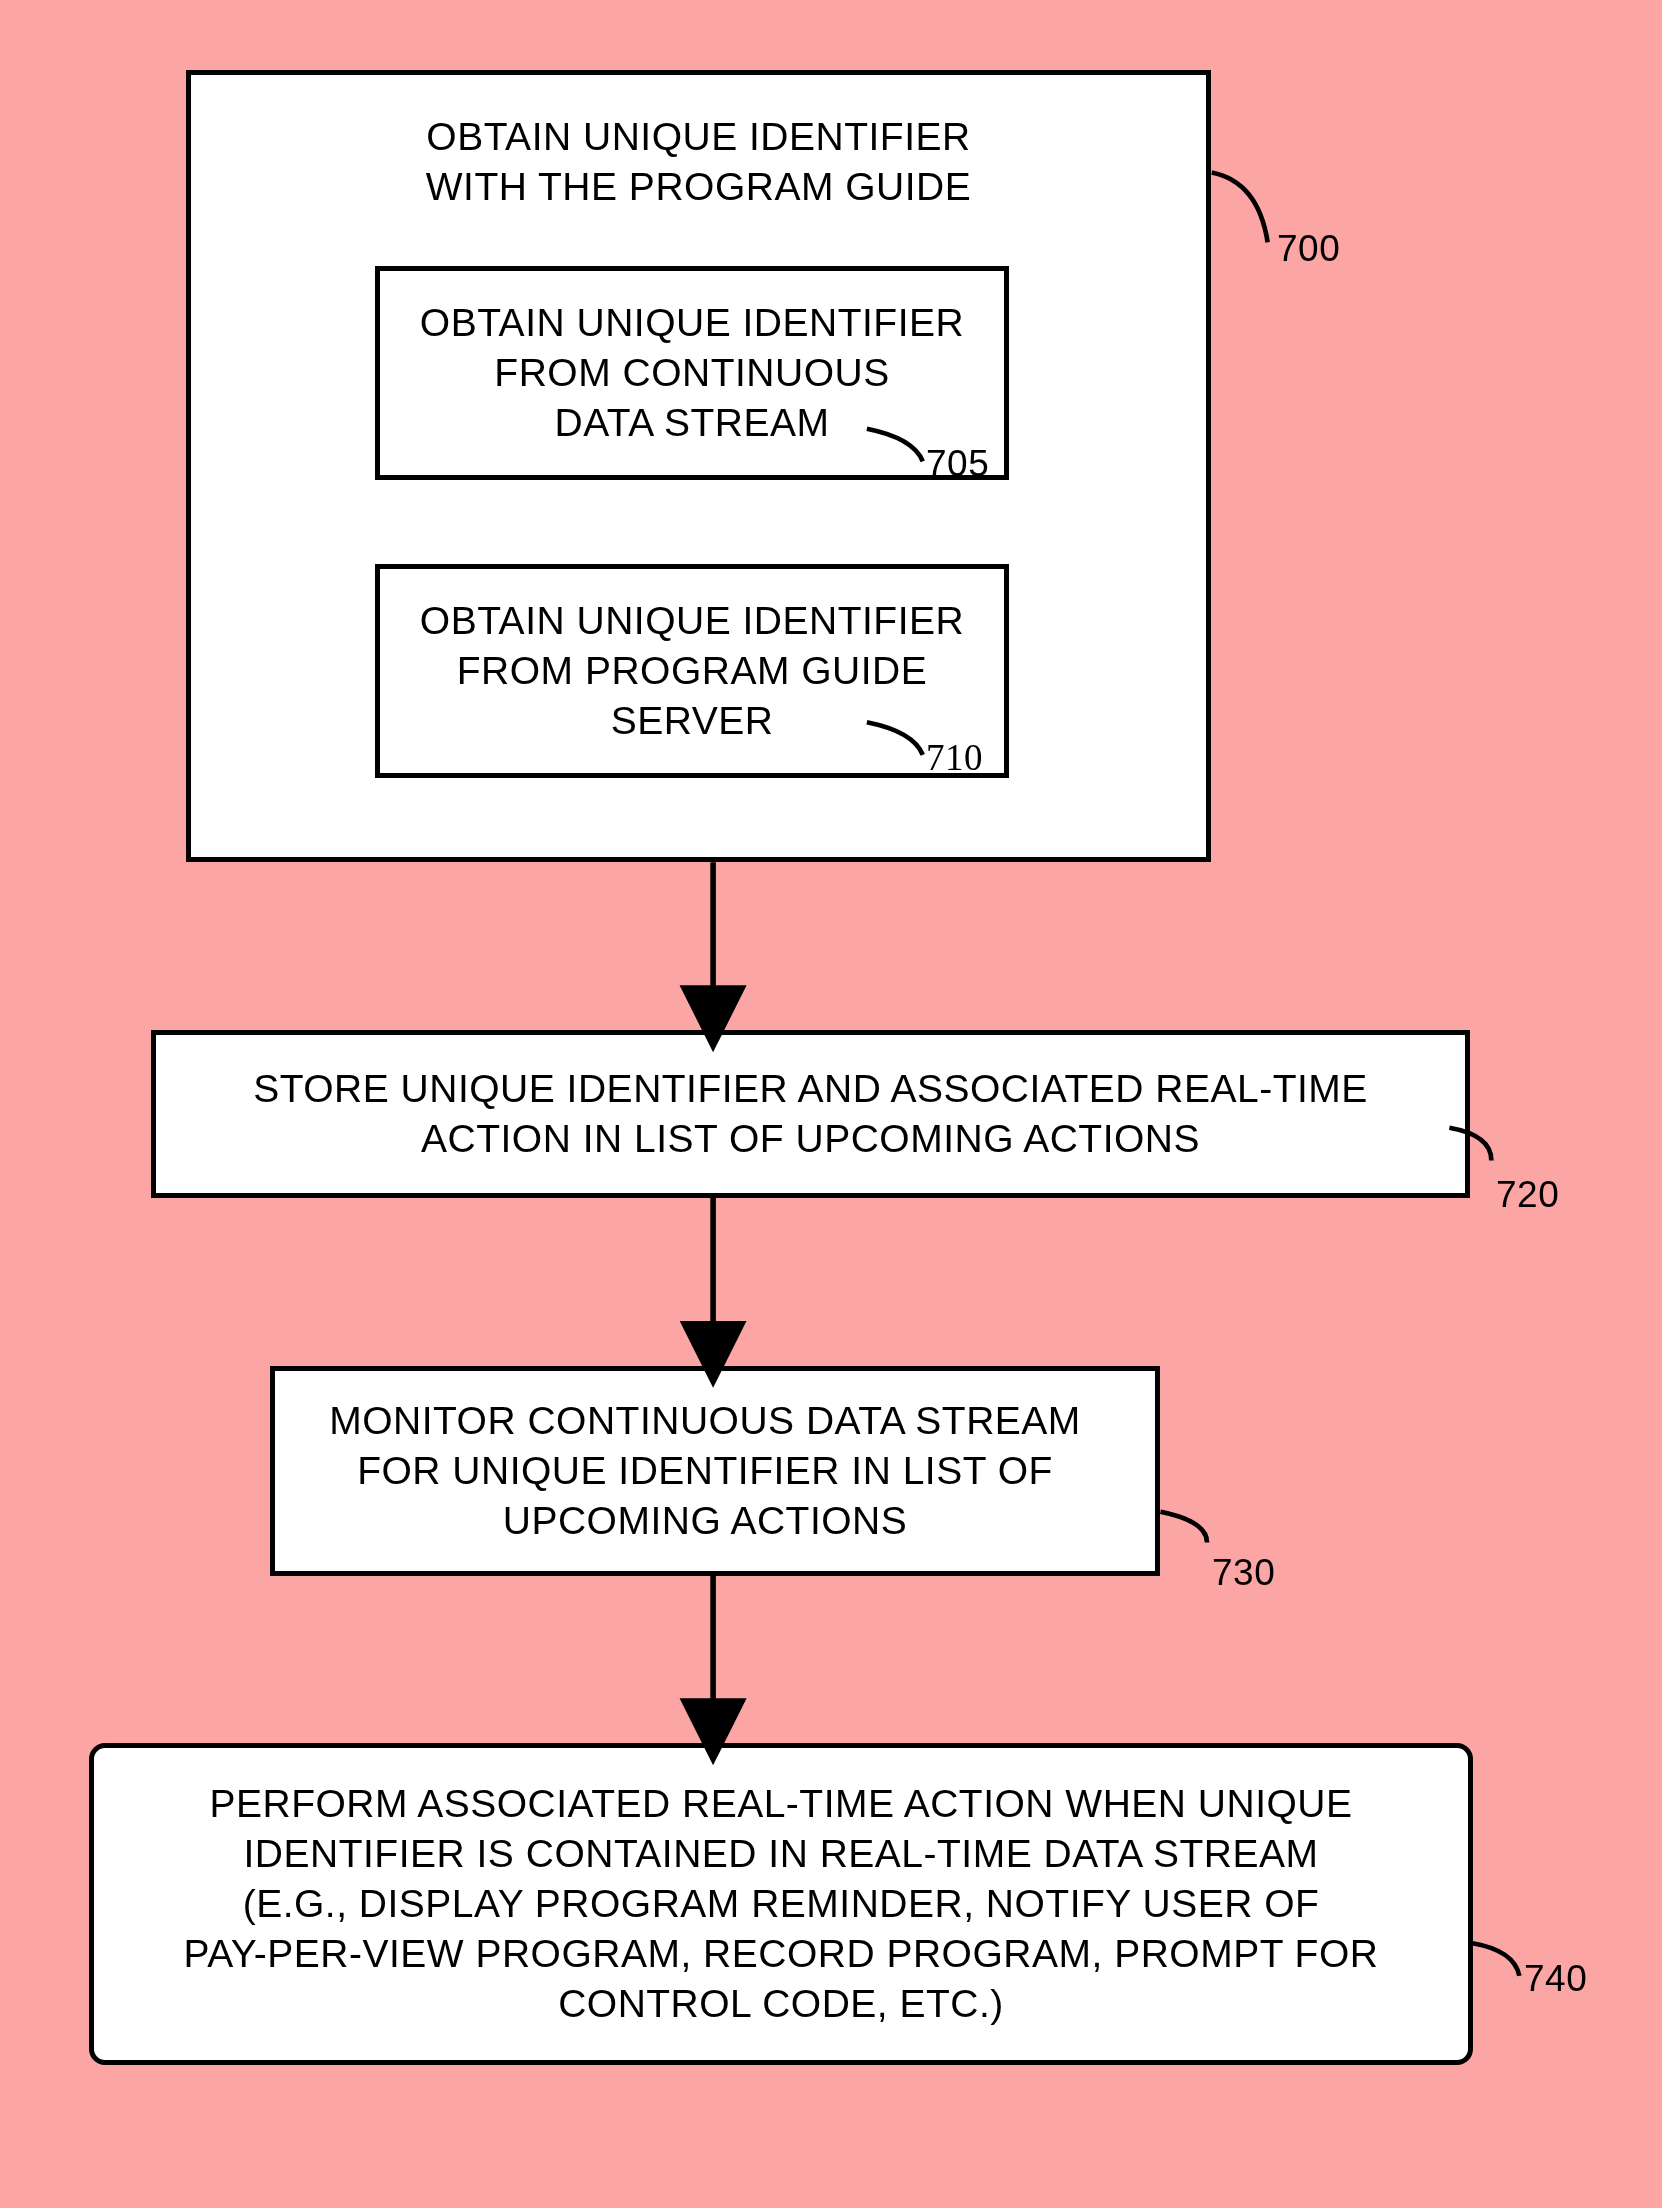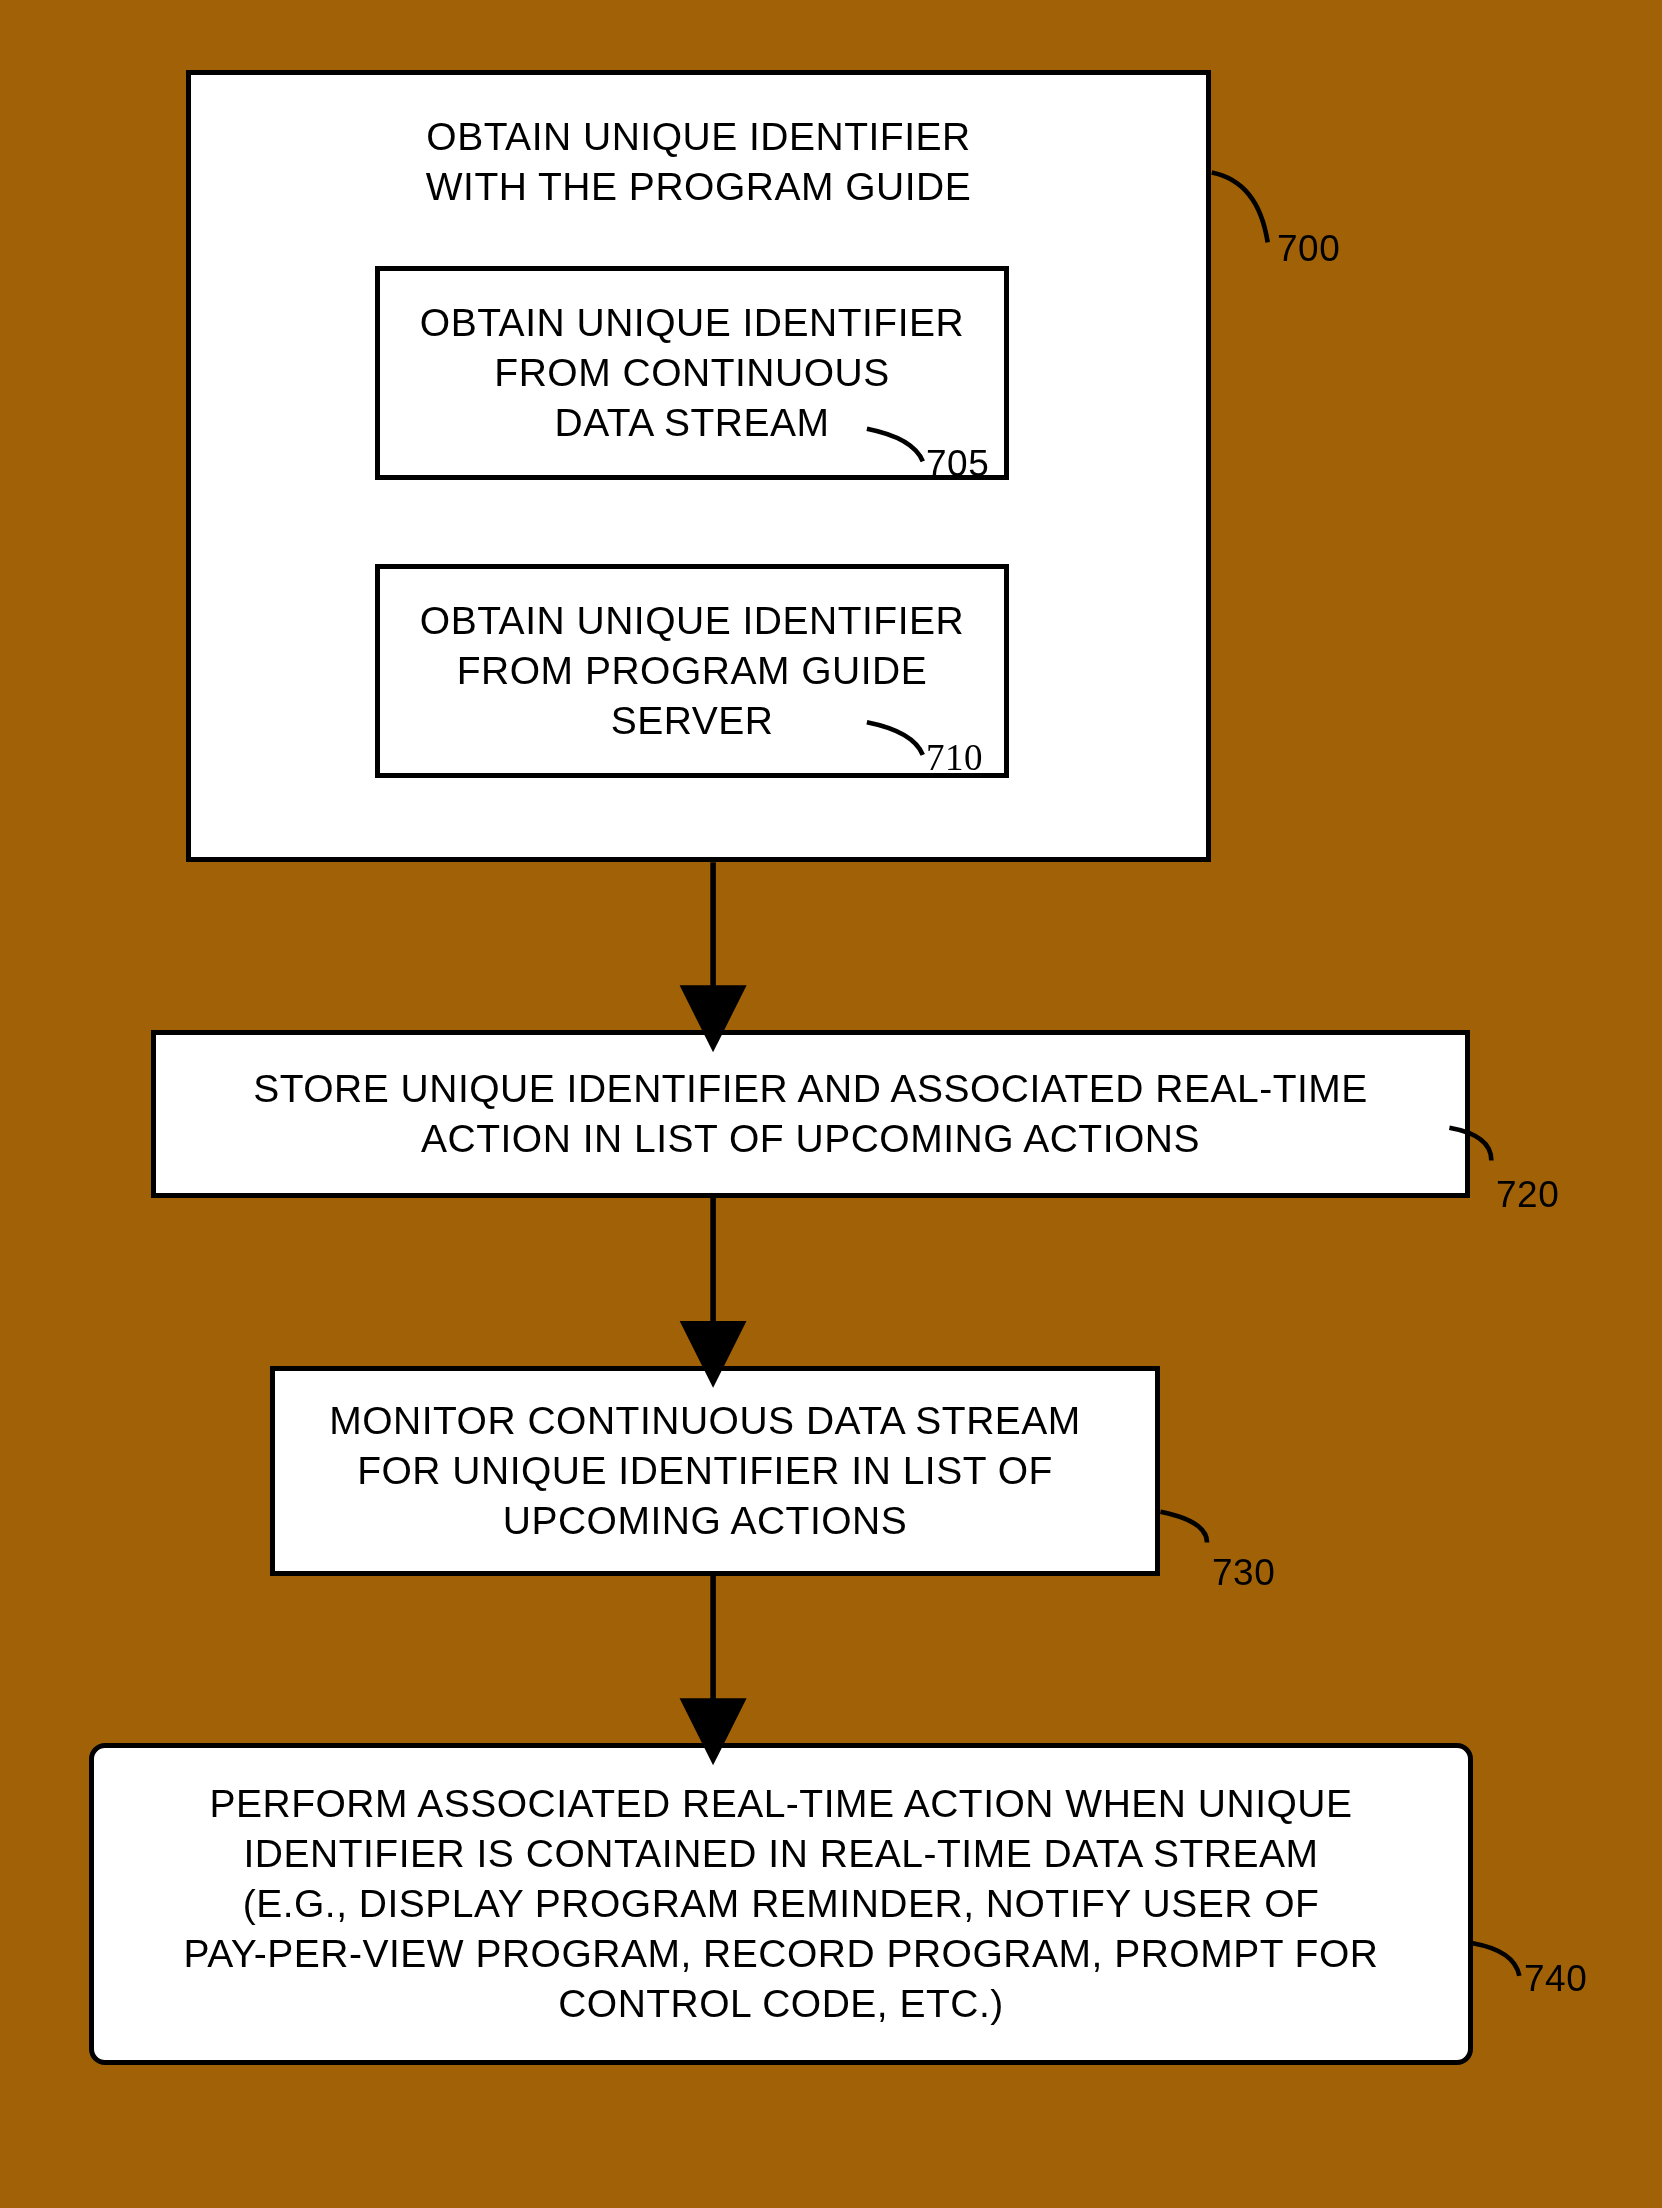--- a/index.html
+++ b/index.html
@@ -5,21 +5,21 @@
   html, body {
     margin: 0;
     padding: 0;
     background: #ffffff;
     font-family: Arial, Helvetica, sans-serif;
   }
   .canvas {
     position: relative;
     width: 1662px;
     height: 2208px;
-    background: #a16207;
+    background: #fca5a5;
   }
   .box {
     position: absolute;
     border: 5.6px solid #000000;
     background: #ffffff;
     box-sizing: border-box;
     display: flex;
     align-items: center;
     justify-content: center;
     text-align: center;

